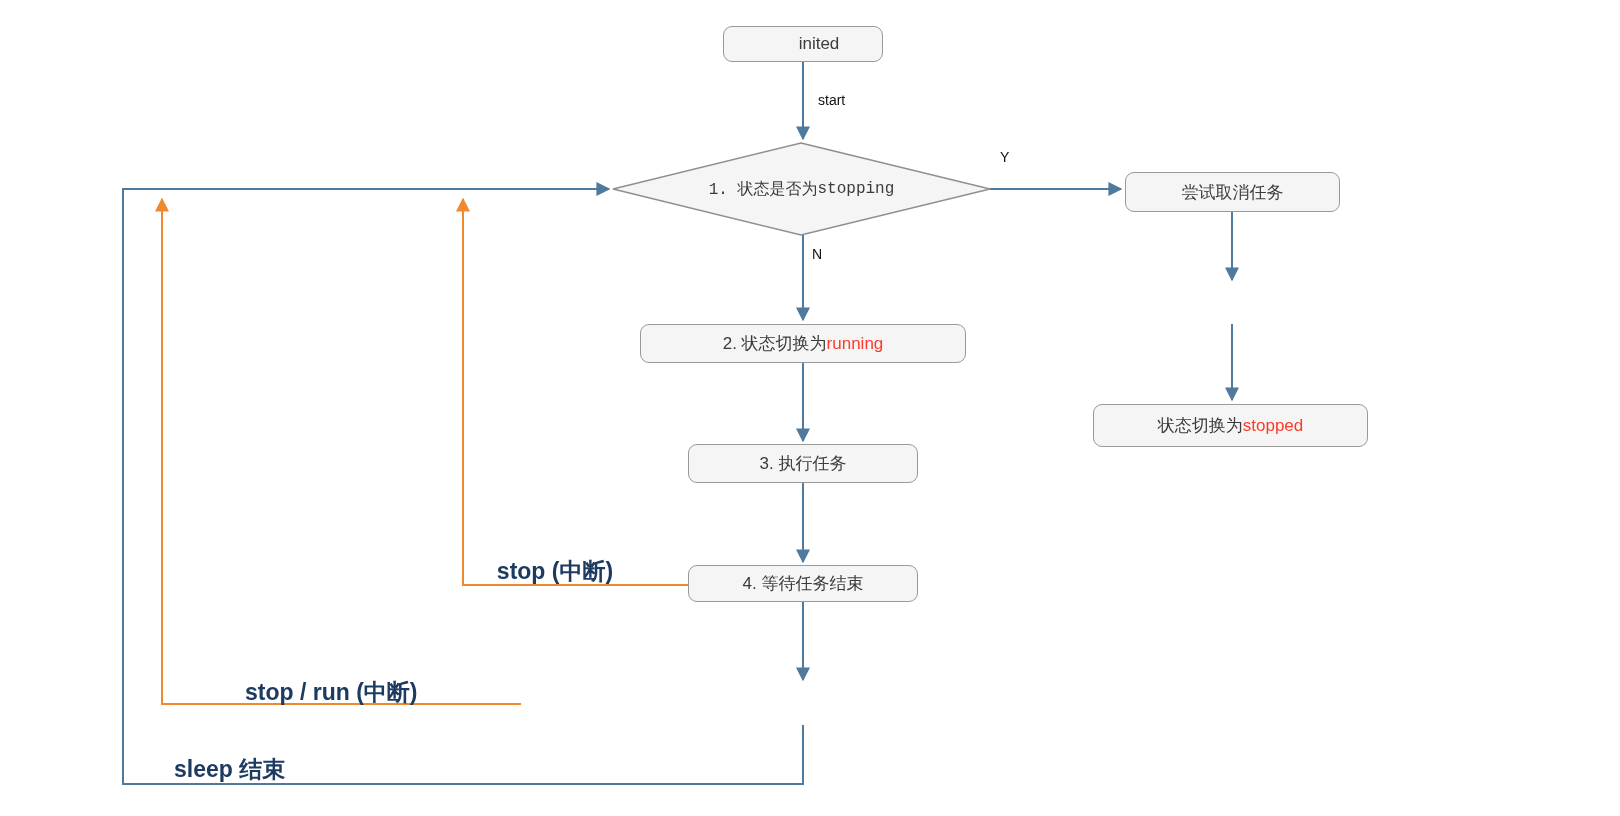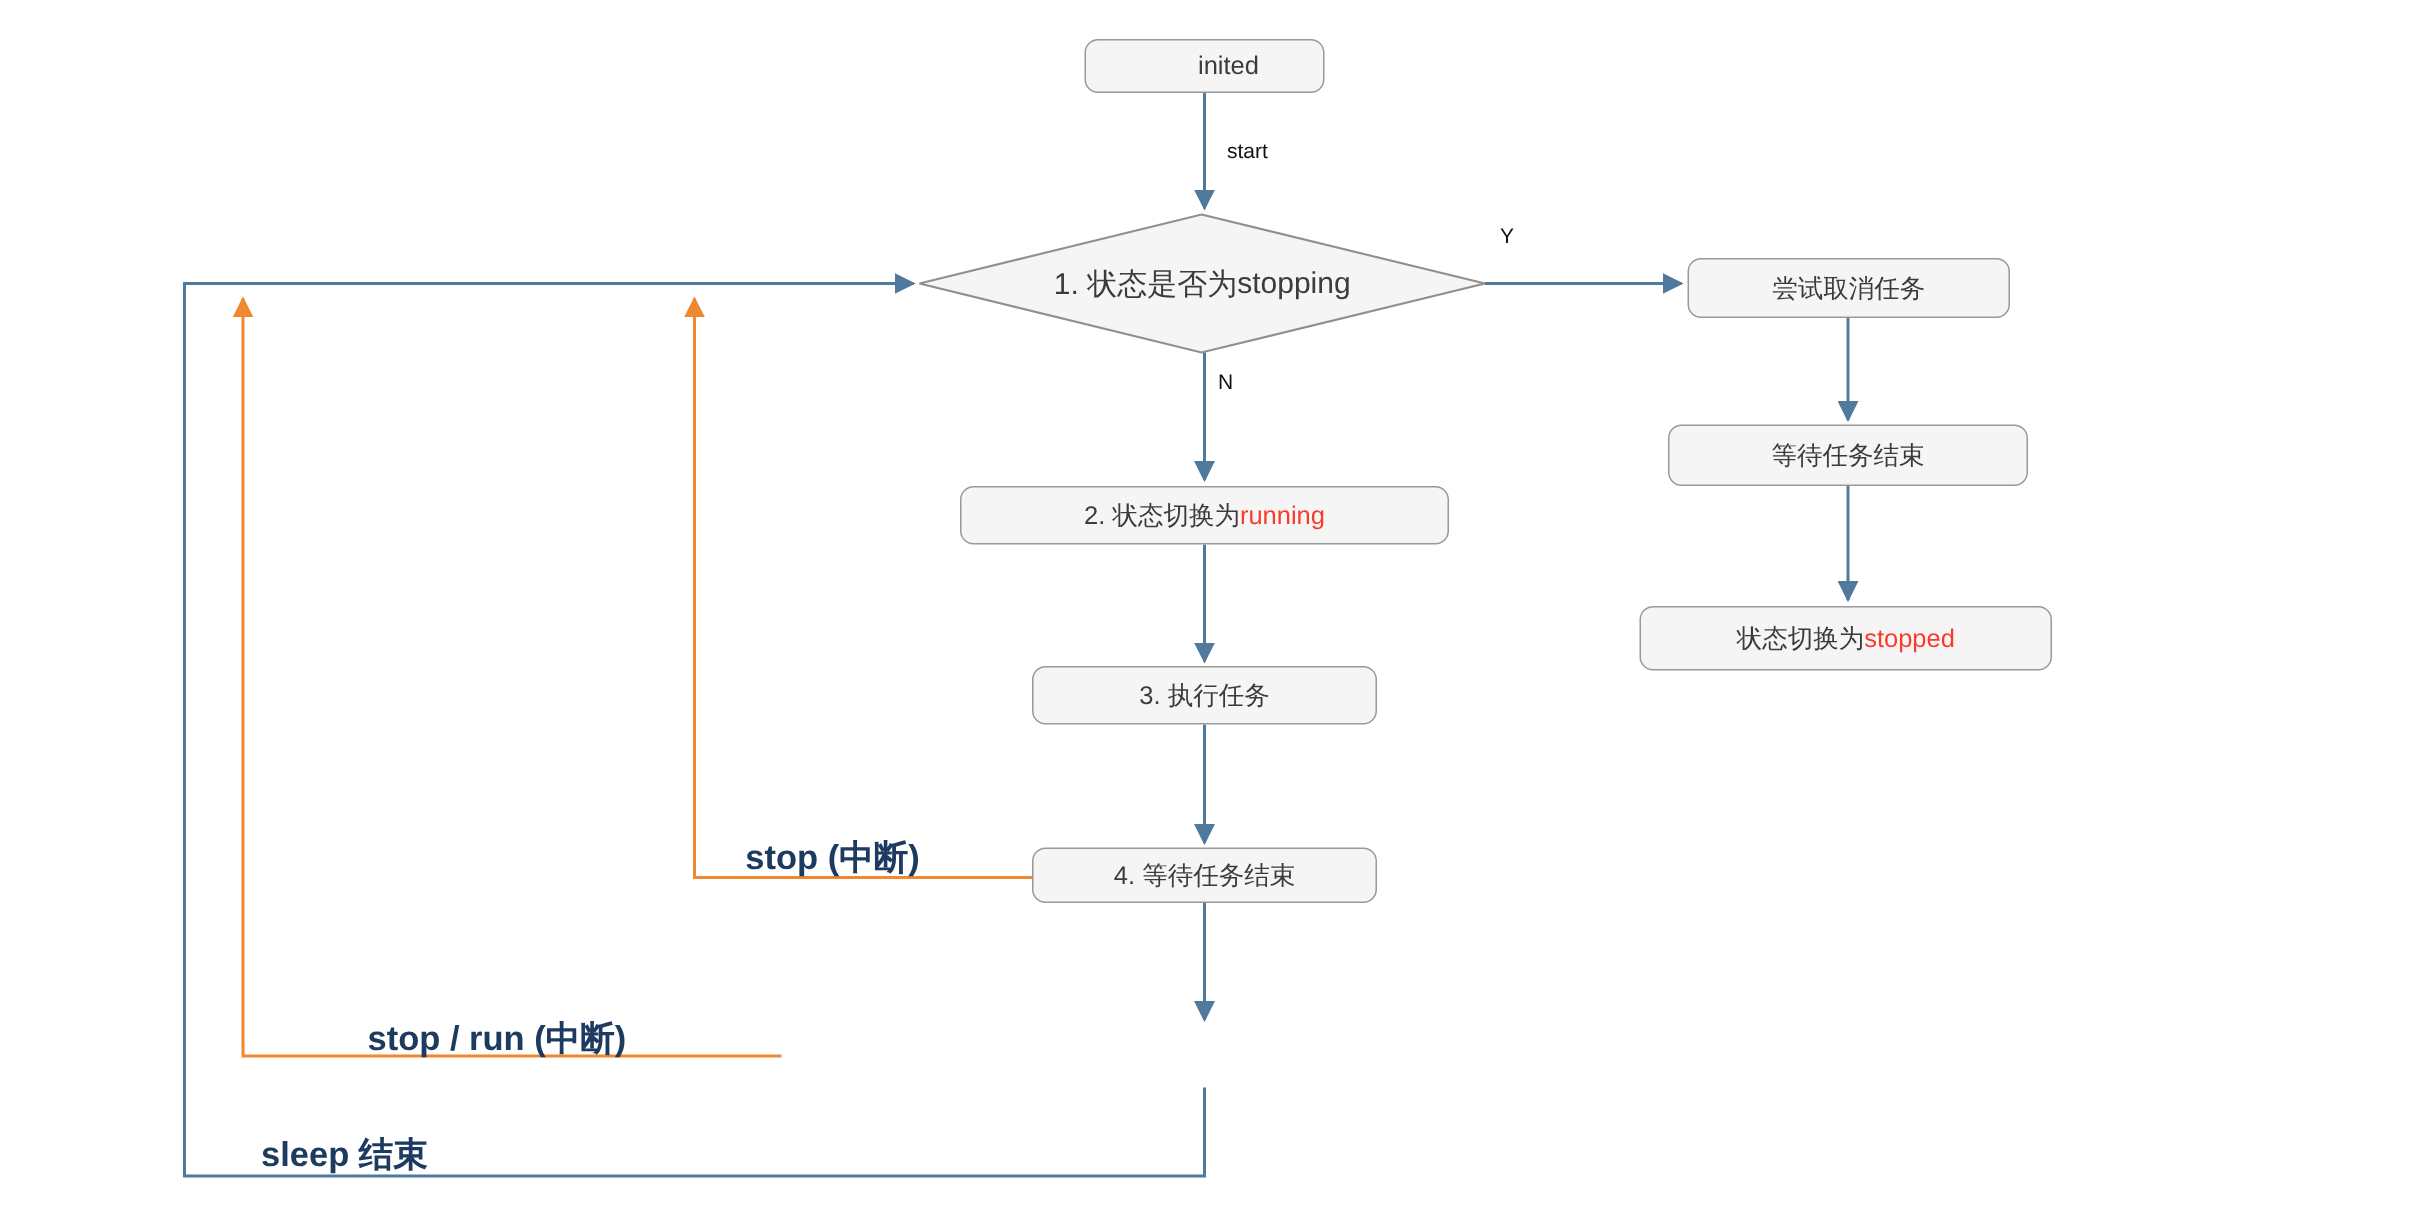--- a/index.html
+++ b/index.html
@@ -20,21 +20,21 @@
   .arrow-orange{fill:var(--interrupt);}
   .diamond{fill:var(--node-fill);stroke:#8F8F8F;stroke-width:1.4;}
   .node{
     position:absolute;box-sizing:border-box;display:flex;align-items:center;justify-content:center;
     background:var(--node-fill);border:1.5px solid var(--node-border);border-radius:9px;
     font-size:17px;color:var(--node-text);white-space:nowrap;
   }
   .node .hl{color:var(--highlight);}
   .diamond-label{
     position:absolute;display:flex;align-items:center;justify-content:center;
-    font-size:20px;color:var(--node-text);white-space:nowrap;
+    font-size:16px;color:var(--node-text);white-space:nowrap;font-family:Liberation Mono, monospace;
   }
   .edge-label{
     position:absolute;font-size:14px;color:var(--plain-label);white-space:nowrap;
   }
   .edge-label.navy{color:var(--label);font-size:23px;font-weight:bold;}
   .center{text-align:center;}
 </style>
 </head>
 <body>
 
@@ -86,23 +86,20 @@
 
   <div class="node" style="left:688px;top:565px;width:230px;height:37px;">
     <span>4. 等待任务结束</span>
   </div>
 
 
   <div class="node" style="left:1125px;top:172px;width:215px;height:40px;">
     <span>尝试取消任务</span>
   </div>
 
-  <div class="node" style="left:1112px;top:283px;width:240px;height:41px;">
-    <span>等待任务结束</span>
-  </div>
 
   <div class="node" style="left:1093px;top:404px;width:275px;height:43px;">
     <span>状态切换为 </span>
     <span class="hl">stopped</span>
   </div>
 
   <div class="edge-label" style="left:818px;top:92px;">start</div>
   <div class="edge-label" style="left:1000px;top:149px;">Y</div>
   <div class="edge-label" style="left:812px;top:246px;">N</div>
   <div class="edge-label navy center" style="left:490px;top:556px;width:130px;">stop (中断)</div>

